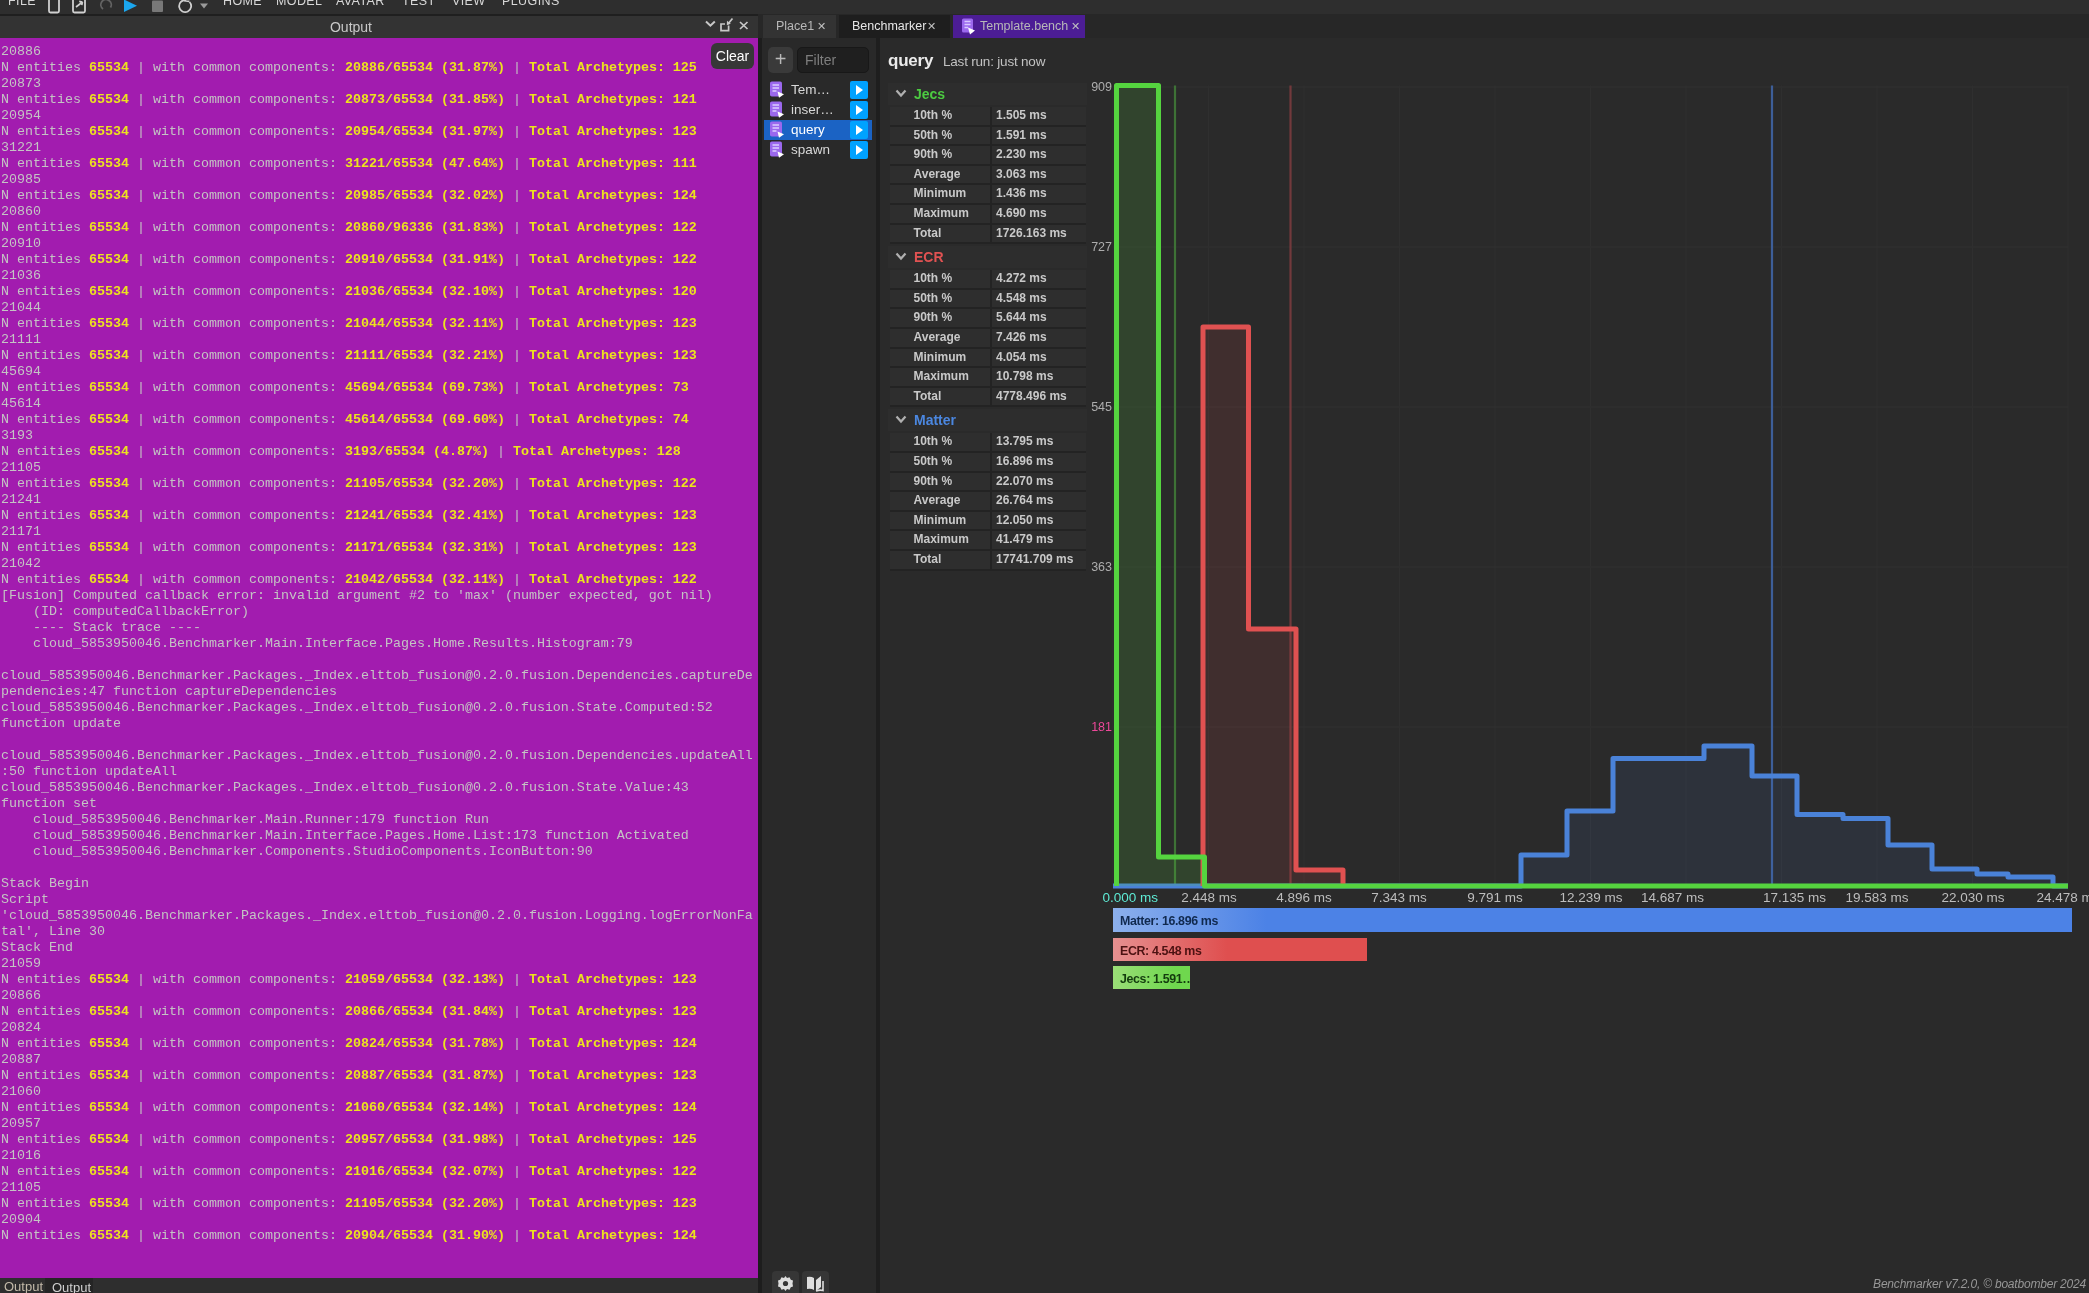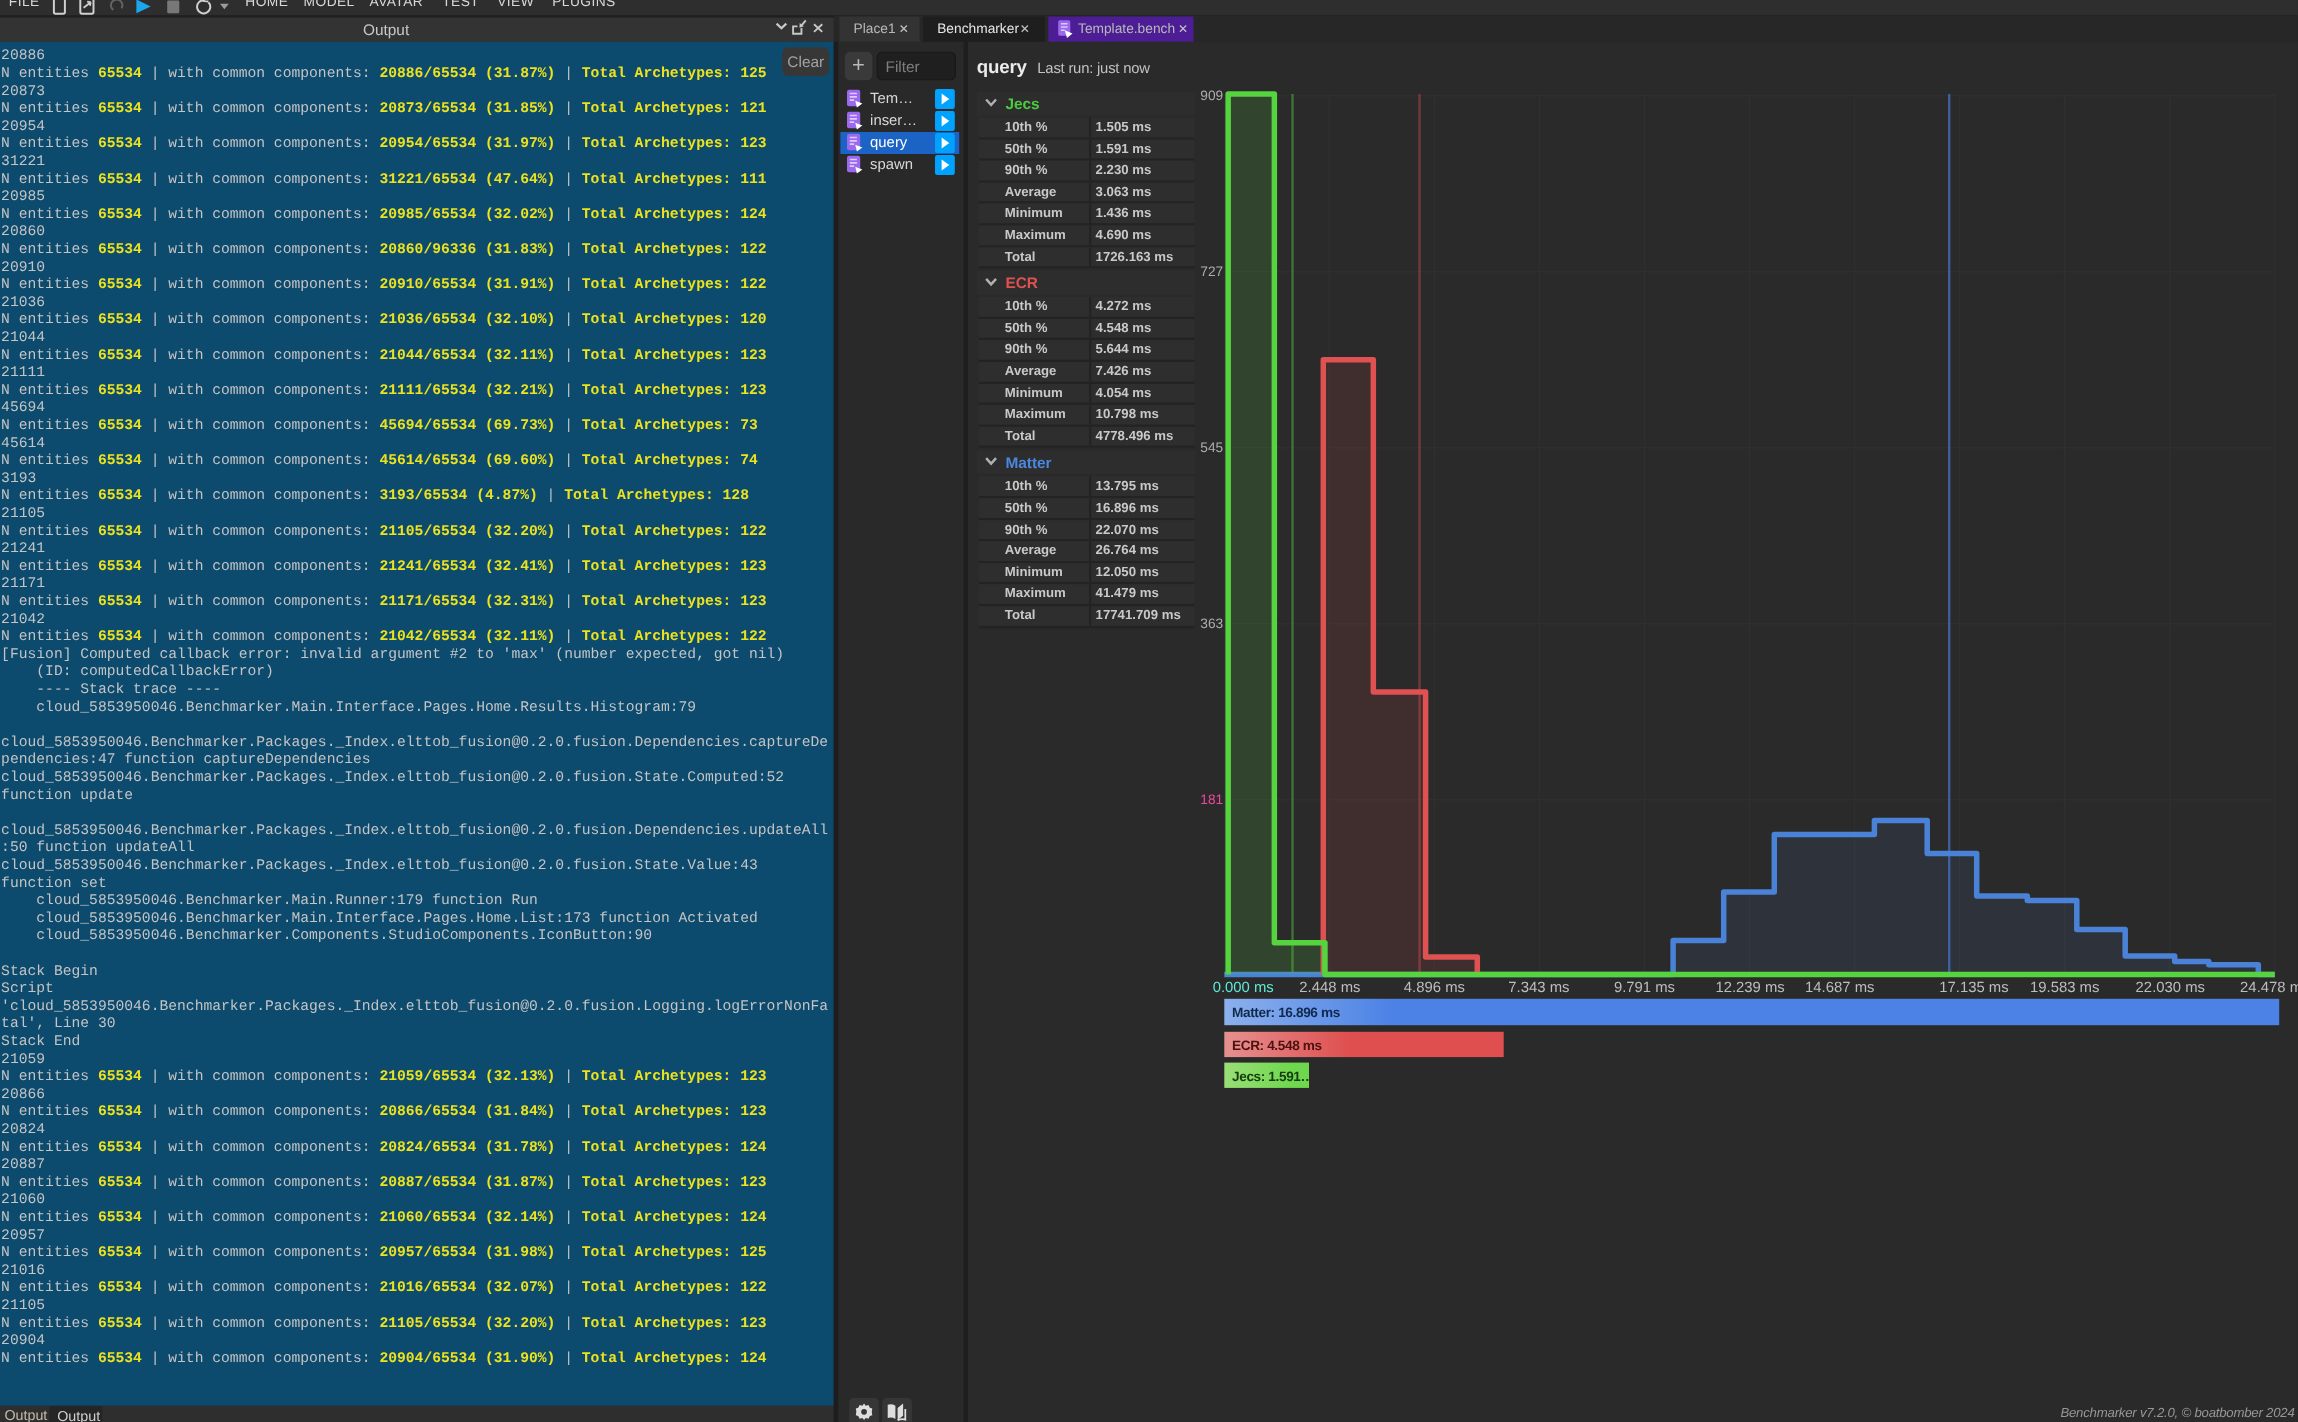--- a/index.html
+++ b/index.html
@@ -4,24 +4,24 @@
 html,body{margin:0;padding:0;background:#262626;width:2089px;height:1293px;overflow:hidden;}
 *{box-sizing:border-box;}
 body{font-family:"Liberation Sans",sans-serif;position:relative;}
 .abs{position:absolute;}
 
 #ribbon{left:0;top:0;width:2089px;height:14px;background:#2e2e2e;overflow:hidden;}
 #ribbon .mt{position:absolute;top:-6px;color:#d8d8d8;font-size:12.5px;letter-spacing:0.4px;}
 
 #outtitle{left:0;top:16px;width:758px;height:22px;background:#333333;}
 #outtitle .t{position:absolute;left:0;width:702px;top:3px;text-align:center;color:#c8c8c8;font-size:14px;}
-#console{left:0;top:38px;width:758px;height:1240px;background:#0c4a6e;overflow:hidden;}
+#console{left:0;top:38px;width:758px;height:1240px;background:#a21caf;overflow:hidden;}
 #console pre{margin:0;padding:6px 0 0 1px;font-family:"Liberation Mono",monospace;font-size:13.3333px;line-height:16px;color:#c4c4c4;white-space:pre;}
 #console b{color:#ece31e;font-weight:bold;}
-#clearbtn{left:711px;top:43px;width:43px;height:26px;background:#373737;border-radius:6px;color:#a3a3a3;font-size:14px;text-align:center;line-height:26px;}
+#clearbtn{left:711px;top:43px;width:43px;height:26px;background:#373737;border-radius:6px;color:#ffffff;font-size:14px;text-align:center;line-height:26px;}
 #bstrip{left:0;top:1278px;width:758px;height:15px;background:#2e2e2e;overflow:hidden;}
 
 #tabbar{left:758px;top:14px;width:1331px;height:24px;background:#272727;}
 .dtab{position:absolute;top:1px;height:23px;font-size:12.5px;color:#b8b8b8;}
 .dtab .x{font-size:11px;color:#b5b5b5;}
 .dtab .x{color:#c0c0c0;}
 
 #sidebar{left:758px;top:38px;width:122px;height:1255px;background:#292929;border-left:4px solid #1d1d1d;border-right:4px solid #1e1e1e;}
 
 #main{left:880px;top:38px;width:1209px;height:1255px;background:#2a2a2a;overflow:hidden;}

